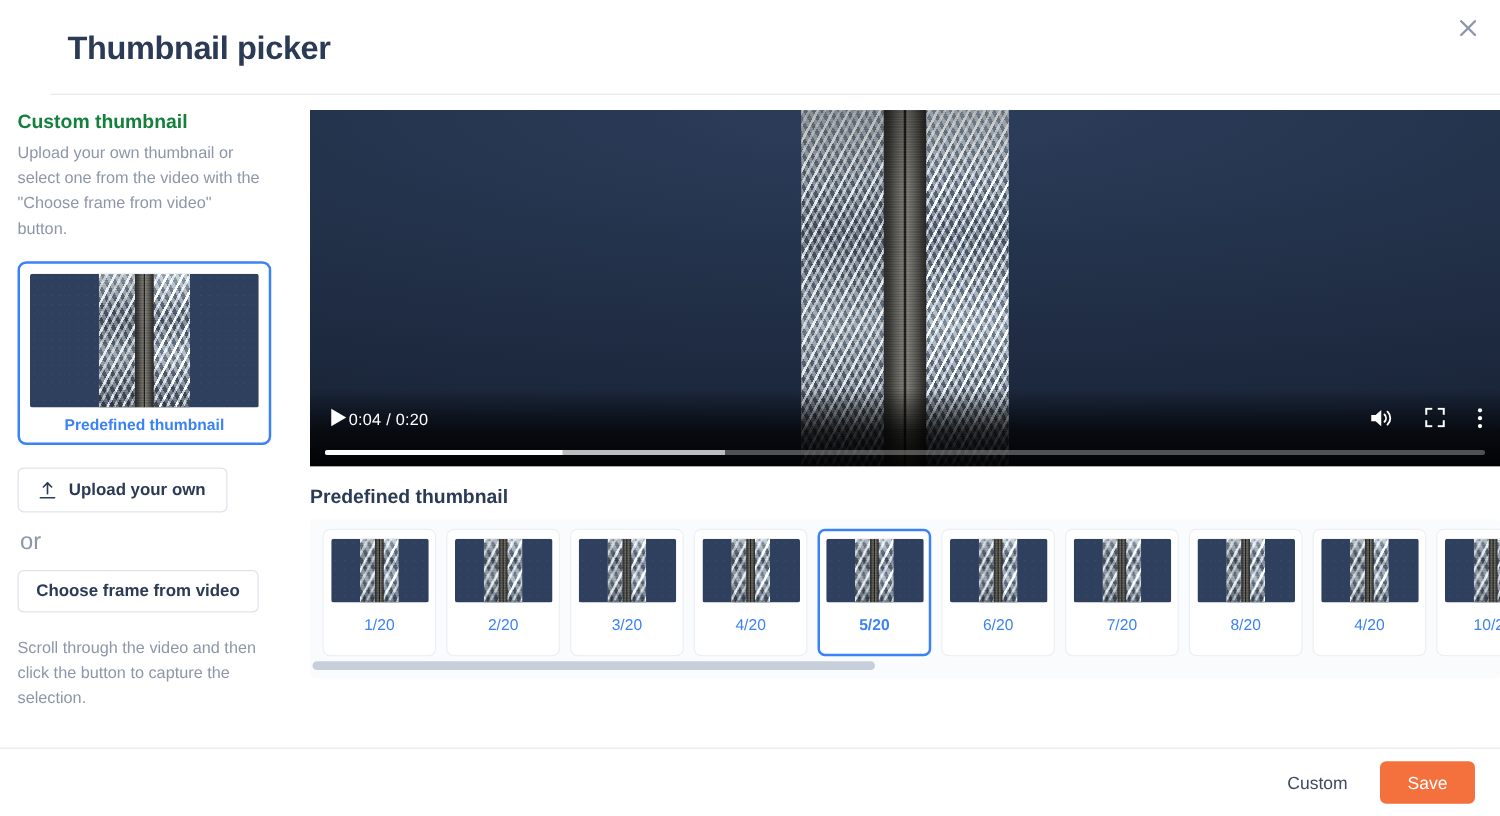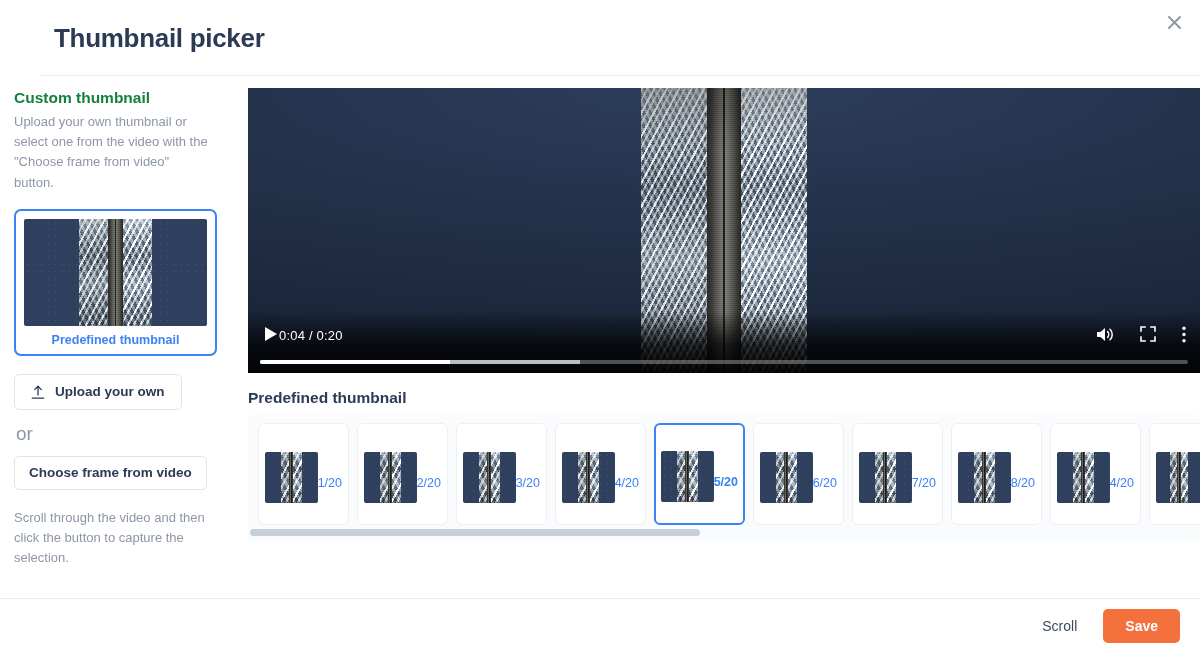--- a/index.html
+++ b/index.html
@@ -317,21 +317,21 @@
   .tcard {
     flex: 0 0 91px;
     width: 91px;
     height: 102px;
     background: #ffffff;
     border: 1px solid #eceff3;
     border-radius: 6px;
     padding: 7px 6px 0 6px;
     cursor: pointer;
     display: flex;
-    flex-direction: row;
+    flex-direction: column;
     align-items: center;
   }
   .tcard.selected {
     border: 2px solid #3b82f6;
     padding: 6px 5px 1px 5px;
   }
   .tcard .tshot {
     width: 78px;
     height: 51px;
     border-radius: 2px;
@@ -383,21 +383,21 @@
     padding: 8px 16px;
     cursor: pointer;
     line-height: 1;
   }
   .btn-save {
     background: #f4713d;
     border: none;
     border-radius: 5px;
     font-family: inherit;
     font-size: 14px;
-    font-weight: 700;
+    font-weight: 400;
     color: #ffffff;
     padding: 0 22px;
     height: 34px;
     cursor: pointer;
     line-height: 1;
   }
 </style>
 </head>
 <body>
 
@@ -680,17 +680,17 @@
 
         <div class="hscroll">
           <div class="thumbbar"></div>
         </div>
       </div>
 
     </div>
   </div>
 
   <div class="modal-footer">
-    <button class="btn-cancel">Scroll</button>
+    <button class="btn-cancel">Custom</button>
     <button class="btn-save">Save</button>
   </div>
 
 </div>
 
 </body></html>

